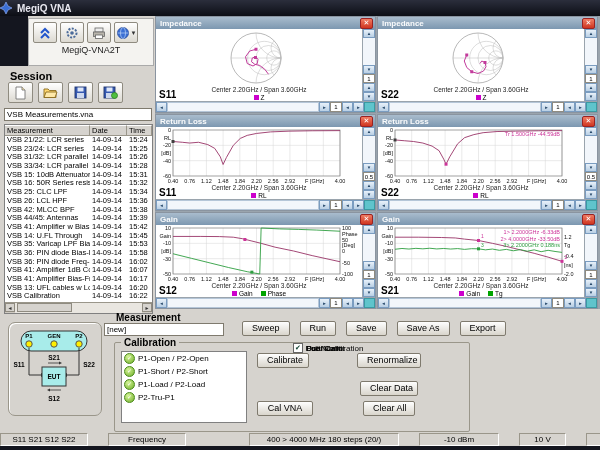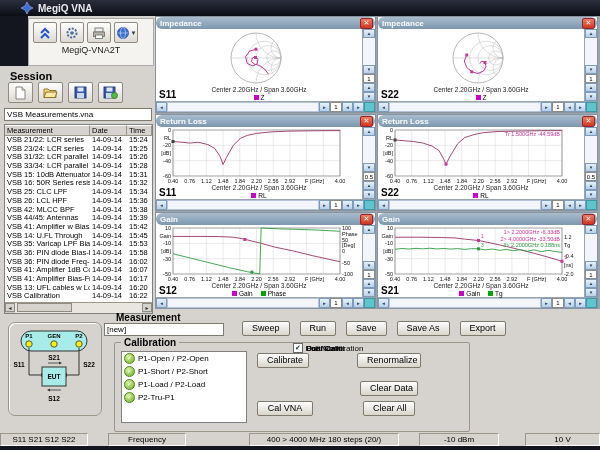--- a/index.html
+++ b/index.html
@@ -1,17 +1,17 @@
 <!DOCTYPE html>
 <html><head>
 <meta charset="utf-8">
 <style>
   html,body{margin:0;padding:0;}
   body{width:600px;height:450px;position:relative;background:#14161f;font-family:"Liberation Sans",sans-serif;overflow:hidden;color:#000;}
-  .titlebar{position:absolute;left:0;top:0;width:600px;height:16px;background:linear-gradient(#2b2e3c,#0c0e15);display:flex;align-items:center;gap:5px;padding-left:21px;box-sizing:border-box;}
+  .titlebar{position:absolute;left:0;top:0;width:600px;height:16px;background:linear-gradient(#2b2e3c,#0c0e15);display:flex;align-items:center;gap:5px;padding-left:0;box-sizing:border-box;}
   .titlebar .wtitle{color:#e8e8f0;font-size:10px;font-weight:bold;}
   .app{position:absolute;left:0;top:16px;width:600px;height:430px;background:#d6d3ce;}
   .desknotch{position:absolute;left:0;top:0;width:28px;height:50px;background:#14161f;}
   
   .toolpanel{position:absolute;left:28px;top:2px;width:126px;height:48px;background:#f4f3f0;border:1px solid #aaa;box-sizing:border-box;}
   .toolrow{display:flex;gap:3px;padding:3px 0 0 4px;align-items:center;}
   .tbtn{width:24px;height:21px;background:linear-gradient(#ffffff,#dcd9d1);border:1px solid #8f8b80;border-radius:2px;display:flex;align-items:center;justify-content:center;box-sizing:border-box;}
   .caret{font-size:6px;color:#333;margin-left:1px;}
   .devlabel{text-align:center;font-size:9px;margin-top:2px;color:#222;}
   .sessionlabel{position:absolute;left:10px;top:54px;font-size:11px;font-weight:bold;}
@@ -26,21 +26,21 @@
   .trow span{overflow:hidden;white-space:nowrap;padding-left:2px;box-sizing:border-box;}
   .c0{width:85px;flex:none;} .c1{width:37px;flex:none;} .c2{flex:1;}
   .hscroll{flex:none;height:10px;background:#cfcac2;display:flex;border-top:1px solid #9a968a;}
   .hs-btn{width:10px;height:9px;background:#d6d3ce;border:1px solid #8f8b80;font-size:5px;display:flex;align-items:center;justify-content:center;box-sizing:border-box;color:#333;}
   .hs-track{flex:1;position:relative;background:#e9e6e0;}
   .hs-thumb{position:absolute;left:2px;top:0;width:55px;height:9px;background:#d6d3ce;border:1px solid #8f8b80;box-sizing:border-box;}
   .portbox{position:absolute;left:8px;top:306px;width:92px;height:92px;background:#d6d3ce;border:1px solid #9a968a;border-radius:7px;box-shadow:inset 1px 1px 0 #fff;}
   
   .charts{position:absolute;left:155px;top:0;width:445px;display:grid;grid-template-columns:221px 221px;grid-auto-rows:97px;gap:1px;background:#9aa4ad;}
   .panel{background:#fff;border:1px solid #8a94a0;box-sizing:border-box;display:flex;flex-direction:column;overflow:hidden;}
-  .panel-title{flex:none;height:12px;background:linear-gradient(#a9bccd,#7c97b0);display:flex;align-items:center;justify-content:space-between;padding:0 2px 0 4px;border-radius:6px;}
+  .panel-title{flex:none;height:12px;background:linear-gradient(#a9bccd,#7c97b0);display:flex;align-items:center;justify-content:space-between;padding:0 2px 0 4px;}
   .panel-title-text{color:rgba(255,255,255,.95);font-size:8px;font-weight:bold;}
   .panel-close{width:11px;height:9px;background:linear-gradient(#f07b62,#cf3520);border:1px solid #922;border-radius:2px;color:#fff;font-size:7px;line-height:8px;text-align:center;}
   .panel-body{flex:1;display:flex;}
   .chart-box{flex:1;position:relative;background:#fff;}
   .chart-caption{position:absolute;left:0;right:0;bottom:8px;text-align:center;font-size:6.5px;color:#222;}
   .legend{position:absolute;left:0;right:0;bottom:0;display:flex;justify-content:center;gap:8px;font-size:6.5px;align-items:center;}
   .legend .sw{width:5px;height:5px;display:inline-block;margin-right:2px;}
   .corner-label{position:absolute;left:3px;bottom:1px;font-size:10px;font-weight:bold;}
   .vstrip{flex:none;width:12px;background:#dfe8f2;border-left:1px solid #9aa4ad;display:flex;flex-direction:column;align-items:stretch;}
   .ss{flex:none;height:9px;background:linear-gradient(#e8f1fa,#b9cfe4);border:1px solid #7a9cc0;font-size:4.5px;color:#246;display:flex;align-items:center;justify-content:center;box-sizing:border-box;}
@@ -69,21 +69,21 @@
   .cb[data-checked="true"] .box::after{content:"✔";}
   .btn-renorm{position:absolute;left:242px;top:10px;width:64px;}
   .btn-cleardata{position:absolute;left:245px;top:38px;width:58px;}
   .btn-clearall{position:absolute;left:248px;top:58px;width:52px;}
   .tabsrow{position:absolute;left:114px;top:417px;display:flex;gap:2px;}
   .tab{font-size:9px;padding:0 6px;height:13px;line-height:12px;background:linear-gradient(#ffffff,#dad6cd);border:1px solid #8a867a;border-radius:2px 2px 0 0;white-space:nowrap;}
   .tab[data-active="true"]{background:#e9e6df;font-weight:bold;border-bottom-color:#e9e6df;}
   .statusbar{position:absolute;left:0;top:416px;width:600px;height:14px;background:#d6d3ce;display:flex;gap:20px;padding-top:1px;box-sizing:border-box;}
   .scell{border:1px solid;border-color:#9a968a #ffffff #ffffff #9a968a;font-size:8px;display:flex;align-items:center;justify-content:center;overflow:hidden;white-space:nowrap;box-sizing:border-box;}
   .scell.w0{width:88px;flex:none;} .scell.w1{width:78px;flex:none;} .scell.w2{width:150px;flex:none;margin-left:43px;}
-  .scell.w3{width:80px;flex:none;} .scell.w4{width:75px;flex:none;margin-left:6px;} .scell.w5{width:60px;flex:none;} .scell.w6{flex:1;}
+  .scell.w3{width:80px;flex:none;} .scell.w4{width:47px;flex:none;} .scell.w5{width:60px;flex:none;} .scell.w6{flex:1;}
   .bottomstrip{position:absolute;left:0;top:446px;width:600px;height:4px;background:#14161f;}
 </style>
 </head>
 <body>
 
 <div class="titlebar">
   <svg width="12" height="12">
     <polygon points="6,0 8,4 12,6 8,8 6,12 4,8 0,6 4,4" fill="#3b6fd4" stroke="#9db8ff" stroke-width="0.6"></polygon>
   </svg>
   <span class="wtitle">MegiQ VNA</span>

